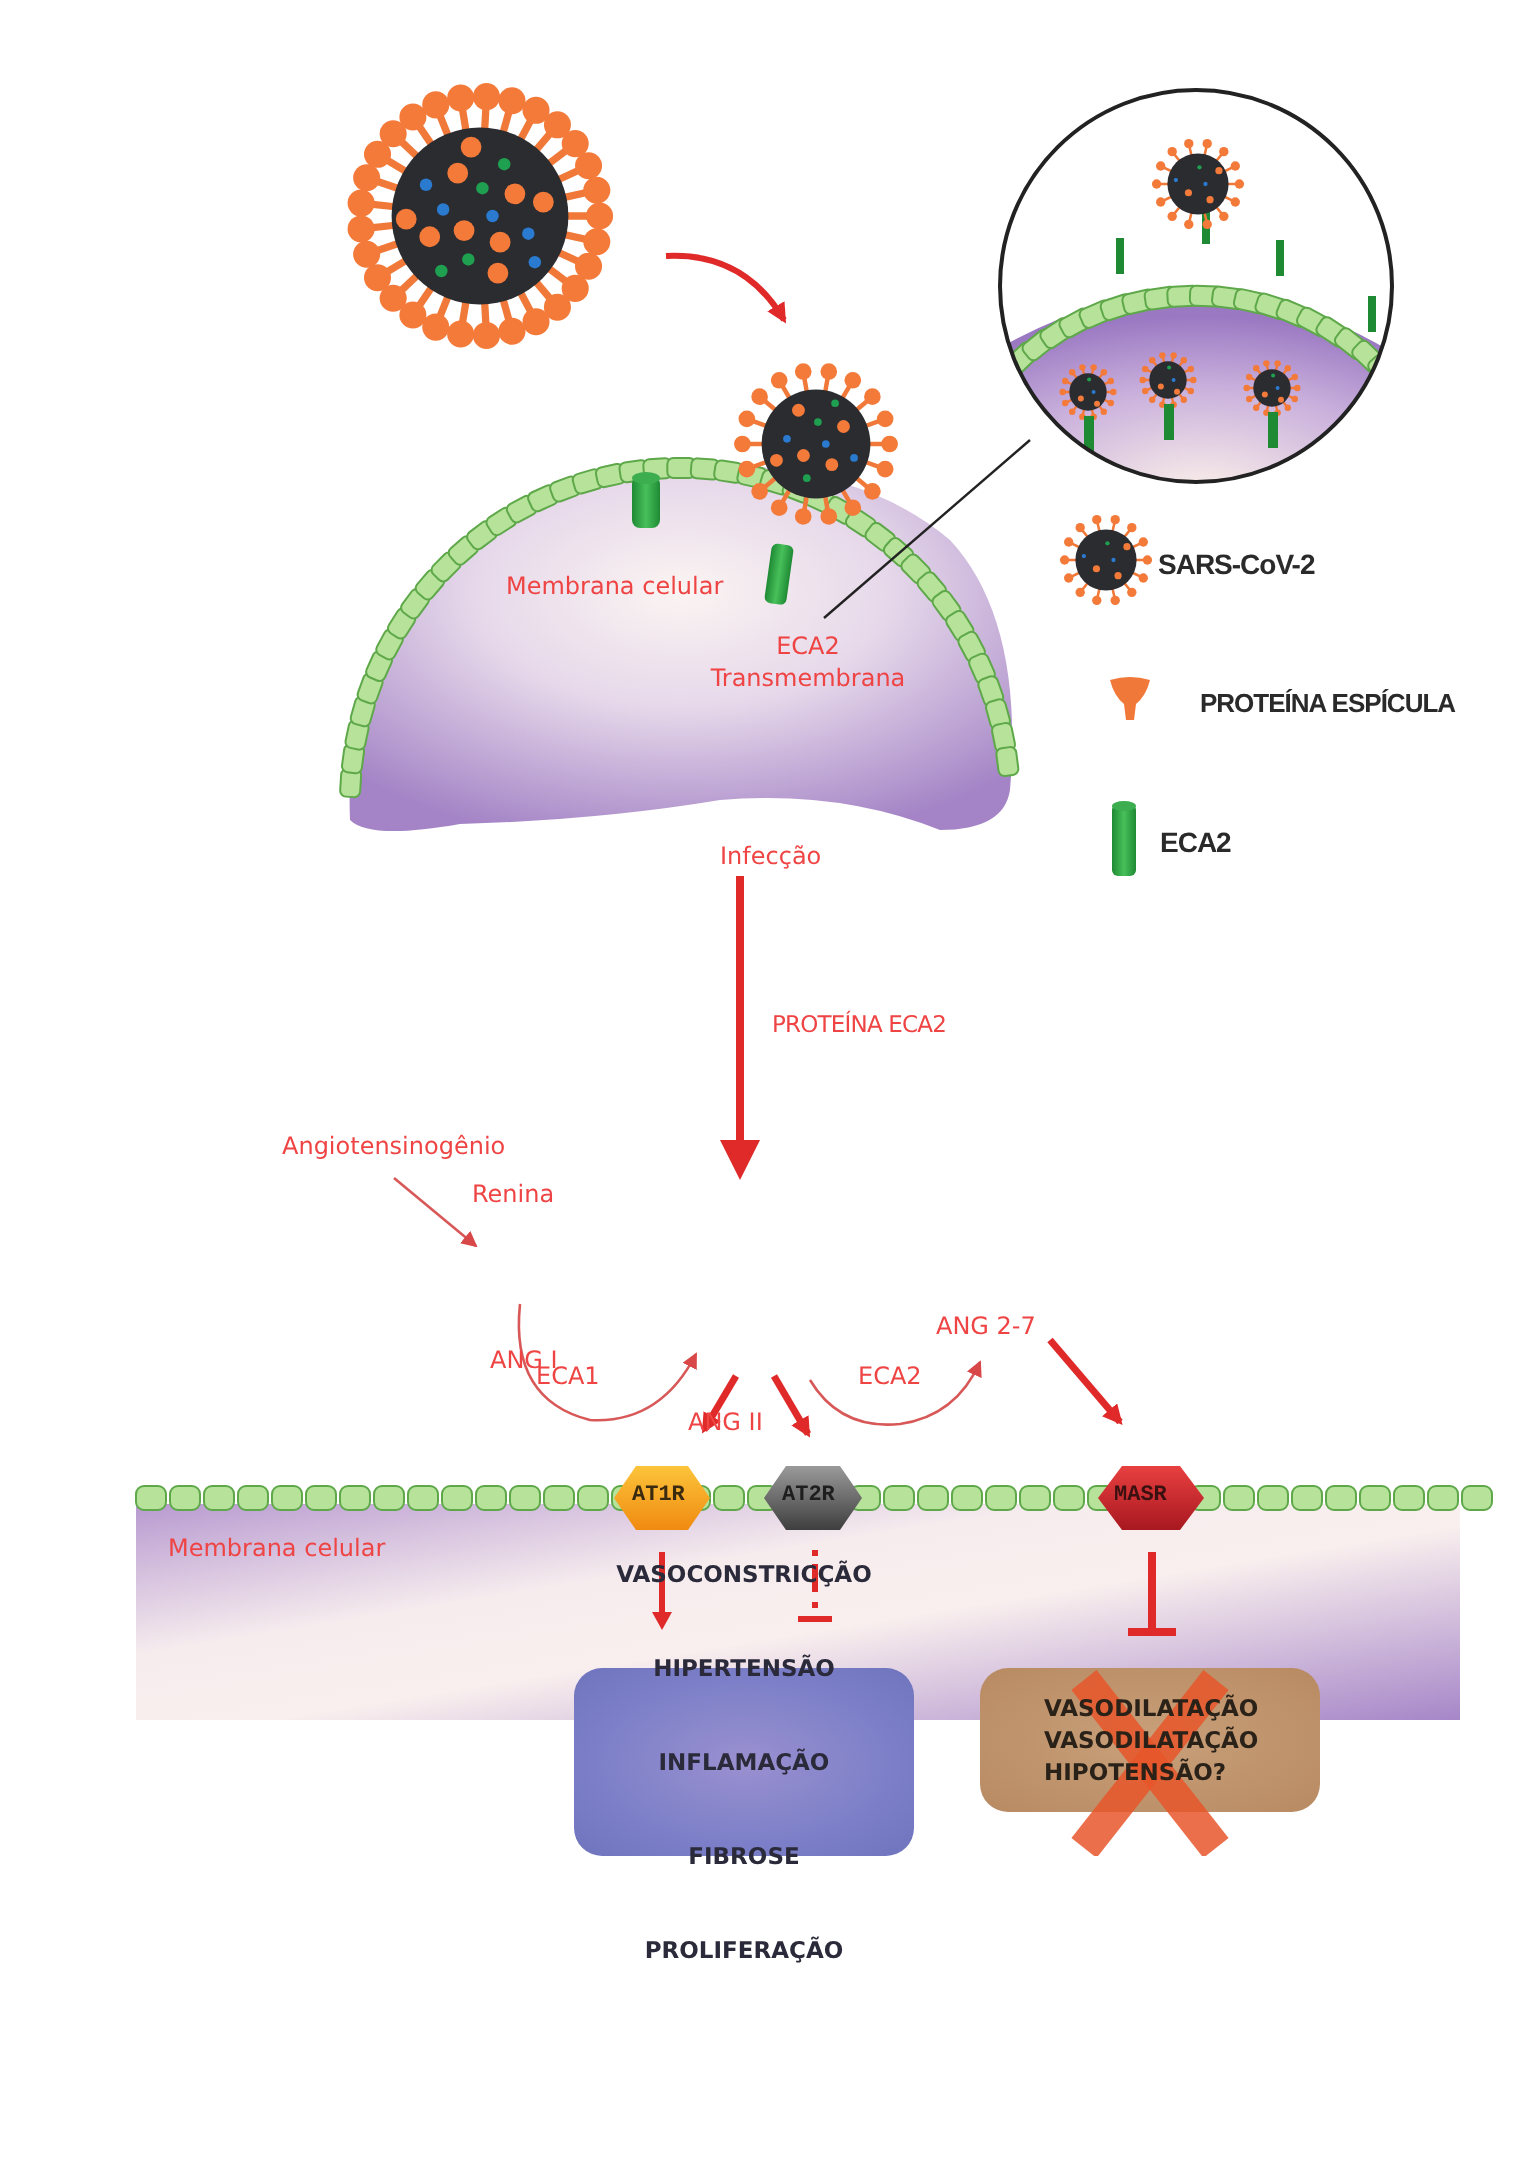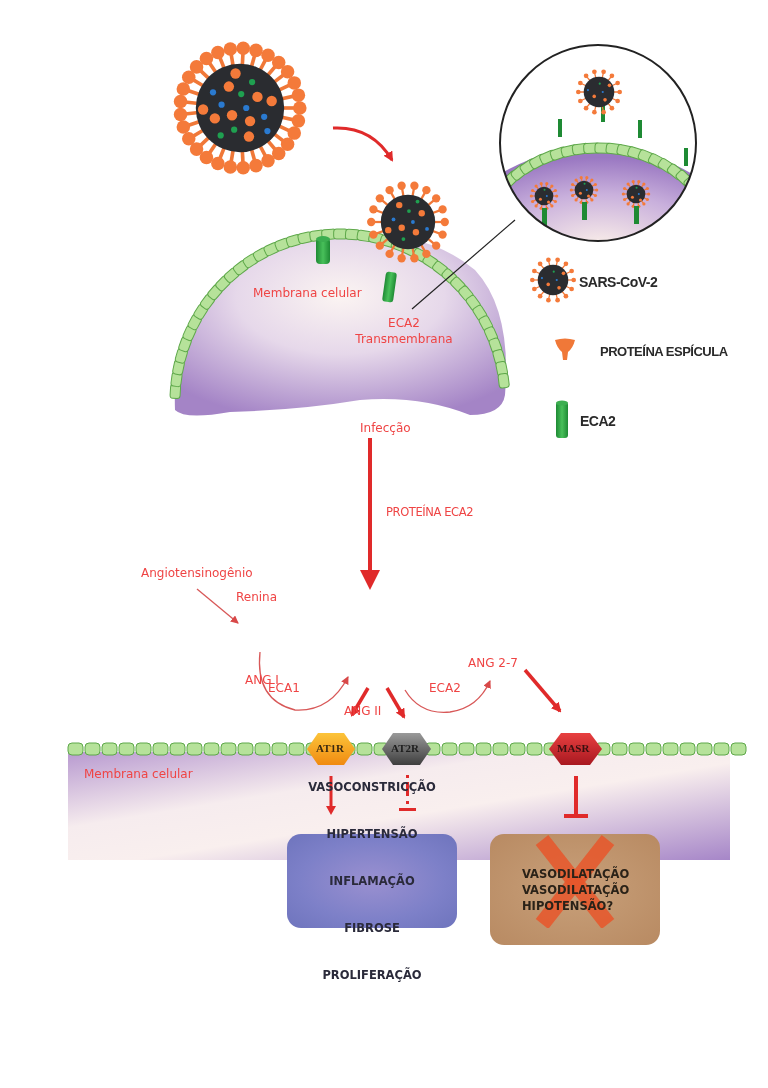--- a/index.html
+++ b/index.html
@@ -1,24 +1,24 @@
 <!DOCTYPE html>
 <html><head>
 <meta charset="utf-8">
 <style>
   html,body{margin:0;padding:0;background:#ffffff;}
   body{width:768px;height:1088px;position:relative;overflow:hidden;font-family:"DejaVu Sans",sans-serif;color:#3a3a3a;}
   svg#diagram{position:absolute;left:0;top:0;}
   .lbl{position:absolute;font-family:"DejaVu Sans",sans-serif;font-size:12px;color:#ef4444;white-space:nowrap;}
   .lbl.center{text-align:center;}
   .legend-txt{position:absolute;font-family:"Liberation Sans",sans-serif;font-weight:bold;font-size:14px;color:#2a2a2a;letter-spacing:-0.5px;white-space:nowrap;}
-  .rec{position:absolute;font-family:Liberation Serif, serif;font-weight:bold;font-size:11px;white-space:nowrap;}
+  .rec{position:absolute;font-family:Liberation Mono, monospace;font-weight:bold;font-size:11px;white-space:nowrap;}
   .box{position:absolute;border-radius:14px;display:flex;flex-direction:column;justify-content:center;font-family:"DejaVu Sans",sans-serif;font-weight:bold;font-size:11.5px;color:#2a2a3a;line-height:16px;}
   .box.blue{left:287px;top:834px;width:170px;height:94px;background:radial-gradient(ellipse at center,#9a90d0 0%,#7d80c8 60%,#6e74bd 100%);align-items:center;text-align:center;gap:31px;}
-  .box.brown{left:490px;top:834px;width:170px;height:111px;background:radial-gradient(ellipse at center,#c8a07a 0%,#b88a62 100%);align-items:flex-start;padding-left:32px;box-sizing:border-box;color:#2a2218;}
+  .box.brown{left:490px;top:834px;width:170px;height:72px;background:radial-gradient(ellipse at center,#c8a07a 0%,#b88a62 100%);align-items:flex-start;padding-left:32px;box-sizing:border-box;color:#2a2218;}
 </style>
 </head>
 <body>
 
 <svg id="diagram" width="768" height="1088" viewBox="0 0 768 1088">
   <defs>
     <radialGradient id="cytoTop" cx="0.5" cy="0.35" r="0.7">
       <stop offset="0" stop-color="#fbf4f2"></stop>
       <stop offset="0.45" stop-color="#e6d8ea"></stop>
       <stop offset="1" stop-color="#a484c6"></stop>

